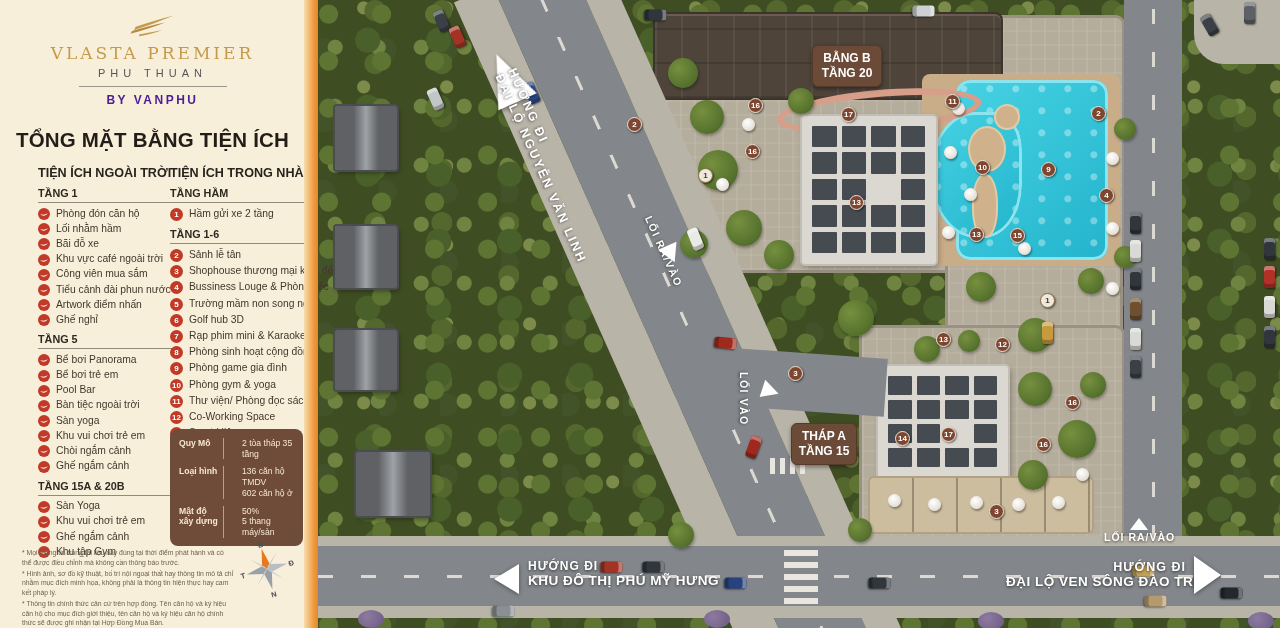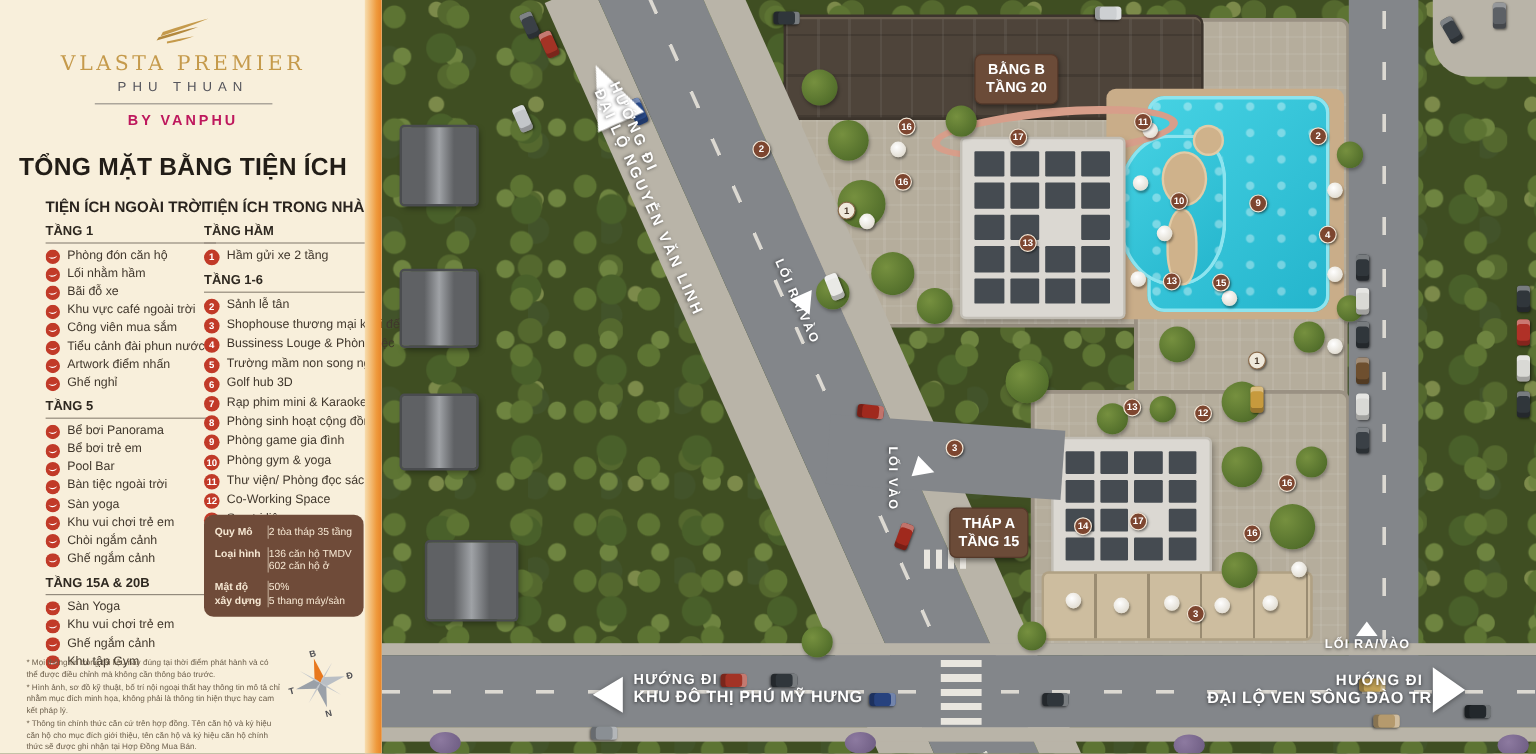--- a/index.html
+++ b/index.html
@@ -6,40 +6,40 @@
   body{width:1280px;height:628px;overflow:hidden;position:relative;
        font-family:"Liberation Sans",sans-serif;background:#f8efdb;}
   
   .panel{position:absolute;left:0;top:0;width:318px;height:628px;background:#f8efdb;z-index:5;}
   .edge{position:absolute;left:304px;top:0;width:14px;height:628px;
         background:linear-gradient(90deg,#f7ddae,#ef9a3c 70%,#e88428);}
   .logo{position:absolute;left:0;top:12px;width:305px;text-align:center;}
   .brand-name{font-family:"DejaVu Serif",serif;color:#c59a4b;font-size:17px;letter-spacing:3px;margin-top:5px;}
   .brand-sub{color:#55555c;font-size:11px;letter-spacing:5px;margin-top:4px;}
   .brand-rule{width:148px;height:1px;background:#9a958c;margin:7px auto 6px;}
-  .brand-by{color:#be185d;font-weight:bold;font-size:12px;letter-spacing:2.5px;}
+  .brand-by{color:#4c1d95;font-weight:bold;font-size:12px;letter-spacing:2.5px;}
   .page-title{position:absolute;left:0;top:128px;width:305px;text-align:center;margin:0;
               font-size:20.5px;font-weight:800;color:#221d17;letter-spacing:.2px;}
   .col{position:absolute;top:166px;}
   .col1{left:38px;width:142px;}
   .col2{left:170px;width:134px;}
   .col-h{font-size:12.6px;font-weight:800;color:#29231d;margin-bottom:3px;}
   .grp-t{font-size:10.8px;font-weight:800;color:#2e2820;margin:7px 0 3px;}
   .grp-rule{height:1px;background:#938a7c;margin-bottom:5px;}
   .lrow{display:flex;align-items:center;gap:6px;margin-bottom:3.2px;}
   .lrow .lbl{font-size:10.3px;color:#40372c;white-space:nowrap;line-height:1.05;}
   .ric{width:12px;height:12px;display:inline-flex;flex:0 0 12px;}
   .num{width:13px;height:13px;flex:0 0 13px;border-radius:50%;background:#c13a28;color:#fff;
        font-size:8px;font-weight:700;display:inline-flex;align-items:center;justify-content:center;}
   .infobox{position:absolute;left:170px;top:429px;width:133px;background:#6f4b39;border-radius:8px;
            padding:9px 9px 8px;box-sizing:border-box;}
   .ibrow{display:flex;margin-bottom:7px;}
   .ibrow:last-child{margin-bottom:0;}
   .ib-l{width:44px;flex:0 0 44px;font-size:8.6px;font-weight:700;color:#f6e7d2;line-height:1.25;}
-  .ib-v{border-left:1px solid rgba(246,231,210,.55);padding-left:0;font-size:8.6px;color:#f6e7d2;
+  .ib-v{border-left:1px solid rgba(246,231,210,.55);padding-left:18px;font-size:8.6px;color:#f6e7d2;
         line-height:1.25;white-space:pre-line;}
   .footnotes{position:absolute;left:22px;top:548px;width:213px;}
   .footnotes p{margin:0 0 1.5px;font-size:6.8px;line-height:1.42;color:#6e614d;}
   .compass{position:absolute;left:238px;top:540px;width:58px;height:58px;transform:rotate(-15deg);}
   
   .map{position:absolute;left:318px;top:0;width:962px;height:628px;overflow:hidden;
        background-color:#3f4e22;
        background-image:
          radial-gradient(circle at 20% 30%,#5d7433 0 9px,transparent 10px),
          radial-gradient(circle at 70% 60%,#49602a 0 12px,transparent 13px),

